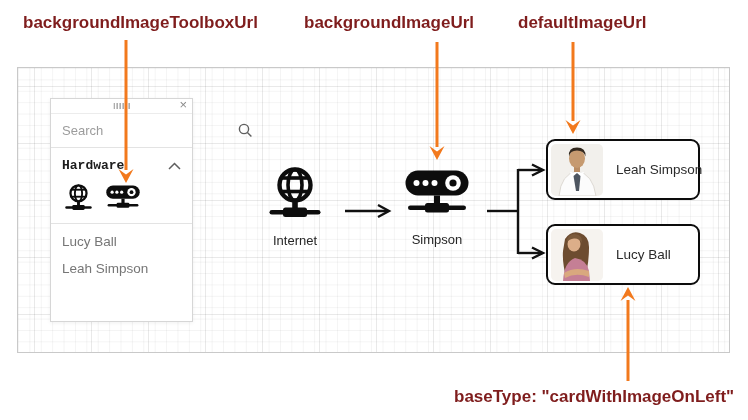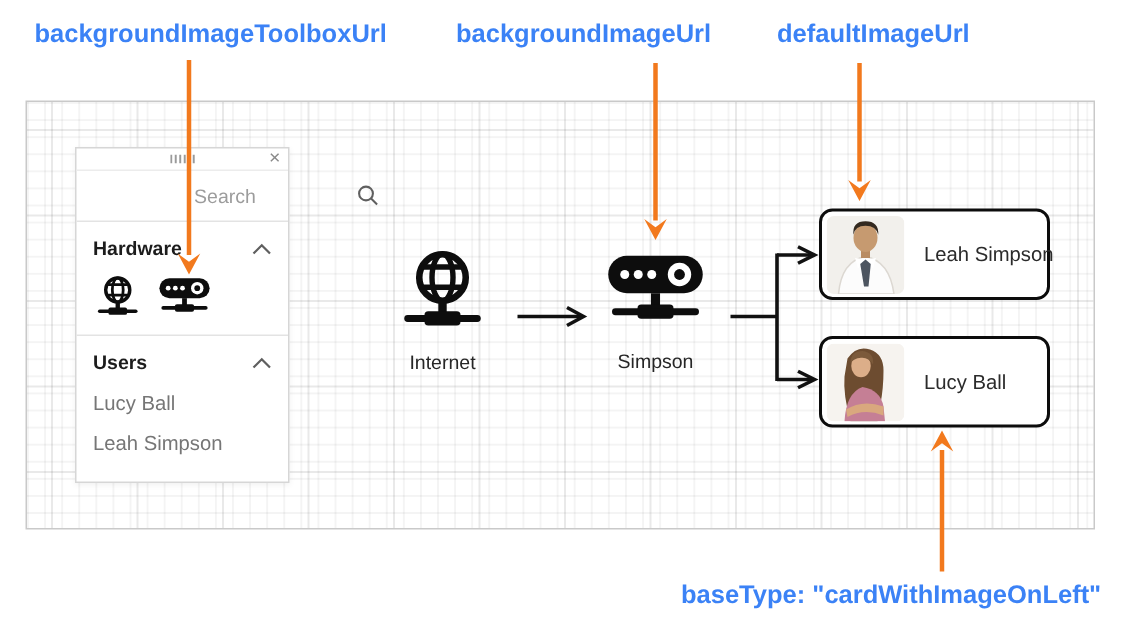--- a/index.html
+++ b/index.html
@@ -1,20 +1,20 @@
 <!DOCTYPE html>
 <html><head>
 <meta charset="utf-8">
 <style>
   html,body{margin:0;padding:0;background:#ffffff;}
   body{font-family:"Liberation Sans","DejaVu Sans",sans-serif;}
   .stage{position:relative;width:748px;height:420px;background:#fff;overflow:hidden;}
 
   
-  .ann-label{position:absolute;font-size:17px;font-weight:700;color:#3b82f6;white-space:nowrap;letter-spacing:0;}
+  .ann-label{position:absolute;font-size:17px;font-weight:700;color:#7f1d1d;white-space:nowrap;letter-spacing:0;}
   .ann-label.l1{left:23px;top:13px;}
   .ann-label.l2{left:304px;top:13px;}
   .ann-label.l3{left:518px;top:13px;}
   .ann-label.l4{left:454px;top:387px;}
 
   
   .canvas{position:absolute;left:17px;top:67px;width:713px;height:286px;
     background-color:#fff;
     background-image:
       linear-gradient(to right, rgba(0,0,0,0.085) 1px, transparent 1px),
@@ -26,24 +26,24 @@
     border:1px solid #c9c9c9;box-sizing:border-box;}
 
   
   .toolbox{position:absolute;left:50px;top:98px;width:143px;height:224px;background:#fff;
     border:1px solid #d6d6d6;box-sizing:border-box;box-shadow:0 1px 4px rgba(0,0,0,0.06);z-index:3;}
   .tb-header{position:relative;height:14px;border-bottom:1px solid #ececec;}
   .tb-drag{position:absolute;left:50%;top:4px;transform:translateX(-50%);cursor:grab;line-height:0;}
   .tb-close{position:absolute;right:5px;top:-1px;font-size:13px;color:#8a8a8a;cursor:pointer;line-height:14px;}
   .tb-search{display:flex;align-items:center;height:33px;padding:0 11px;border-bottom:1px solid #e3e3e3;}
   .tb-search input{flex:1;border:none;outline:none;font-size:13px;color:#444;background:transparent;
-    font-family:"Liberation Sans","DejaVu Sans",sans-serif;padding:0;text-align:center;}
+    font-family:"Liberation Sans","DejaVu Sans",sans-serif;padding:0;}
   .tb-search input::placeholder{color:#9c9c9c;opacity:1;}
   .tb-group-header{display:flex;align-items:center;justify-content:space-between;padding:10px 11px 2px 11px;cursor:pointer;}
-  .tb-group-title{font-size:13px;font-weight:700;color:#1c1c1c;}
+  .tb-group-title{font-size:13px;font-weight:700;color:#1c1c1c;font-family:Liberation Mono, monospace;}
   .tb-shapes{display:flex;align-items:flex-end;gap:13px;padding:9px 0 11px 13px;border-bottom:1px solid #e3e3e3;}
   .tb-shape{cursor:pointer;line-height:0;}
   .tb-user{font-size:13.5px;color:#767676;padding:6px 11px 6px 11px;cursor:pointer;}
   .tb-user.first{padding-top:10px;}
 
   
   .node{position:absolute;text-align:center;cursor:pointer;}
   .node-label{font-size:13px;color:#262626;margin-top:8px;}
   .node-internet{left:266px;top:167px;width:58px;}
   .node-router{left:405px;top:170px;width:64px;}
@@ -146,28 +146,20 @@
             </g>
           <circle cx="11.5" cy="13" r="3" fill="#fff"></circle>
             <circle cx="20.5" cy="13" r="3" fill="#fff"></circle>
             <circle cx="29.5" cy="13" r="3" fill="#fff"></circle>
             <circle cx="48" cy="13" r="7.8" fill="#fff"></circle>
             <circle cx="48" cy="13" r="3.6" fill="#0d0d0d"></circle>
         </svg>
       </span>
     </div>
 
-    <div class="tb-group-header">
-      <span class="tb-group-title">Users</span>
-      <span style="line-height:0;">
-        <svg width="13" height="8" viewBox="0 0 13 8" fill="none" stroke="#5f5f5f" stroke-width="1.5">
-            <polyline points="1,7 6.5,1.5 12,7"></polyline>
-          </svg>
-      </span>
-    </div>
     <div class="tb-user first">Lucy Ball</div>
     <div class="tb-user">Leah Simpson</div>
   </div>
 
   <div class="node node-internet">
     <span style="line-height:0;">
       <svg width="56" height="54" viewBox="0 0 56 54">
         <g stroke="#0d0d0d" fill="none">
             <circle cx="28" cy="18" r="15.5" stroke-width="4.4"></circle>
             <ellipse cx="28" cy="18" rx="7" ry="15.5" stroke-width="3.6"></ellipse>

